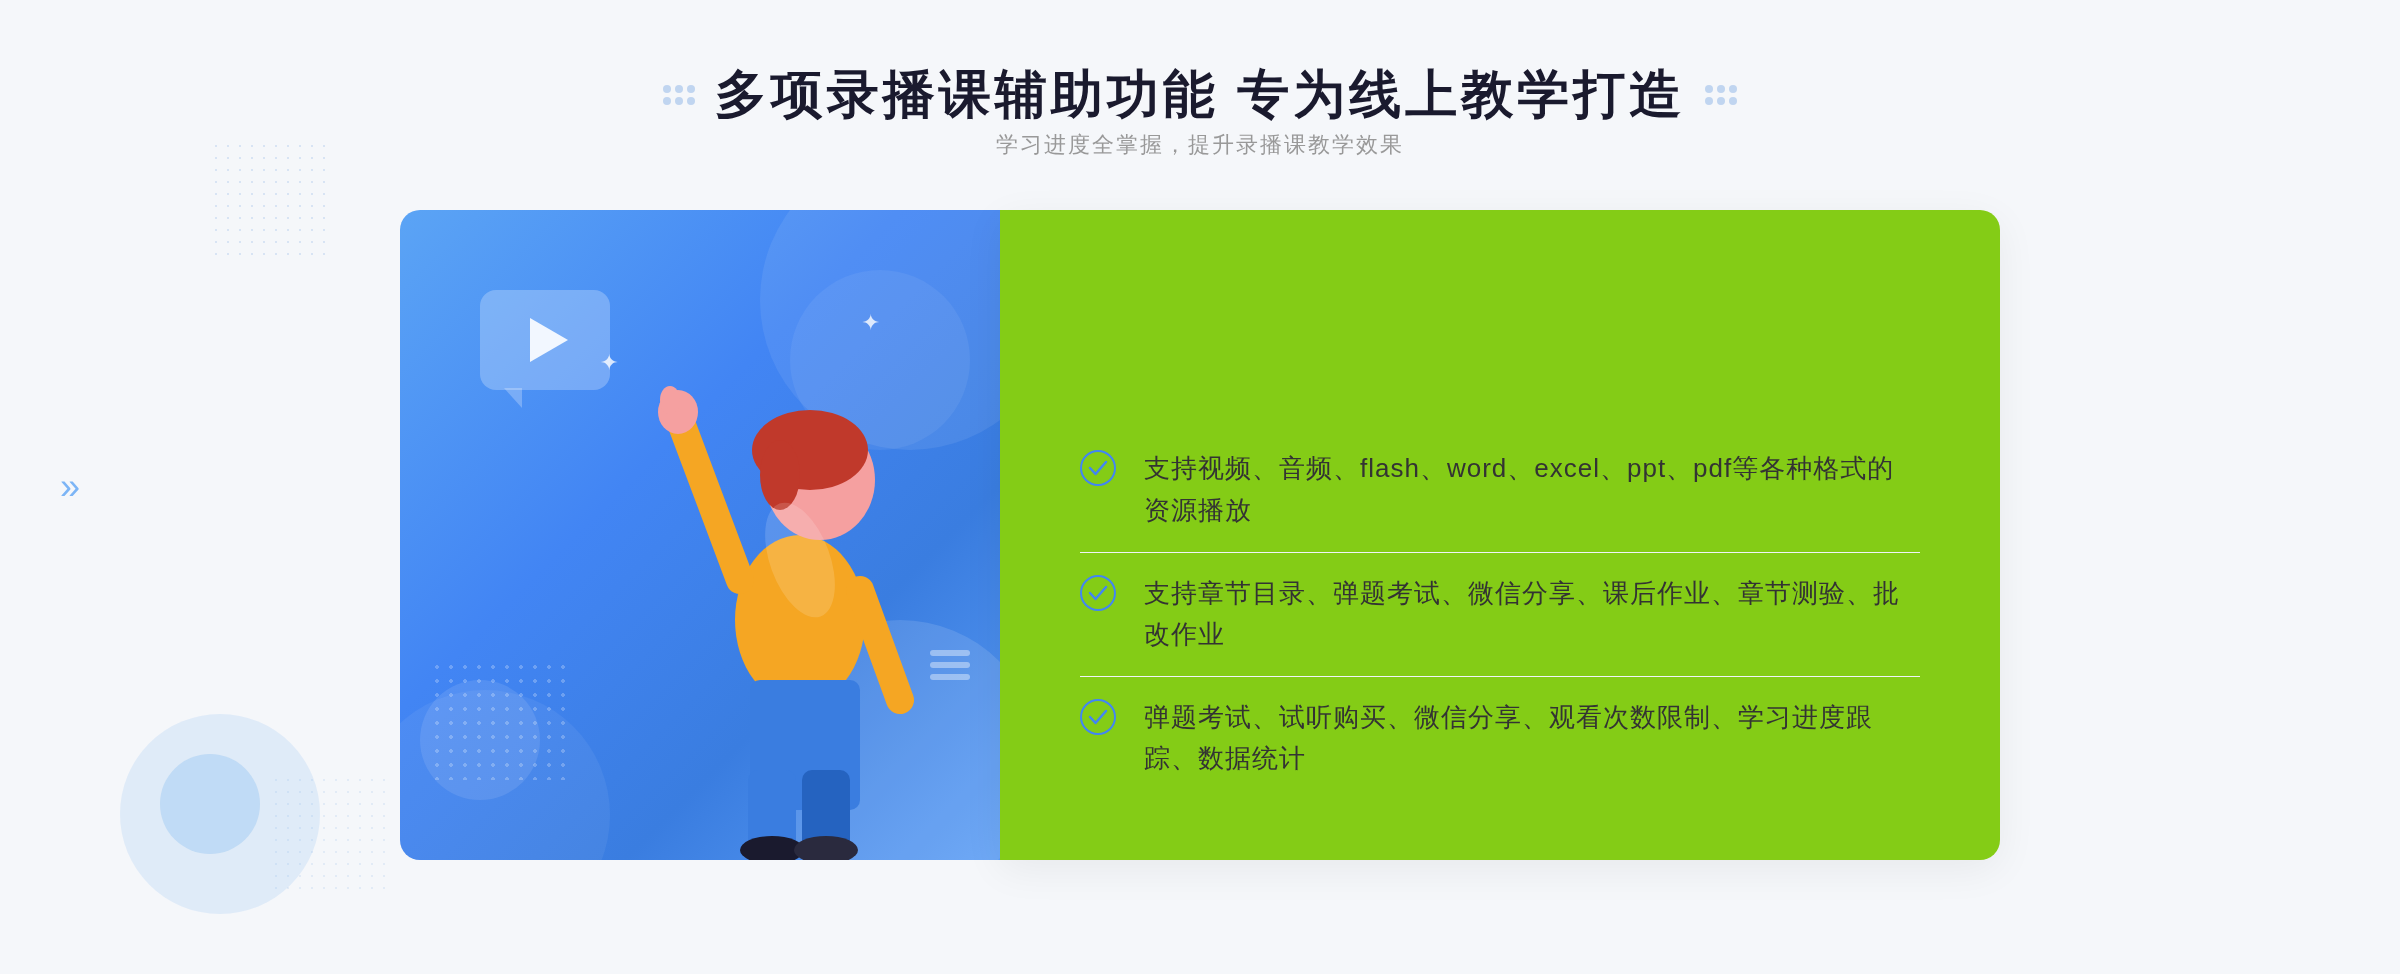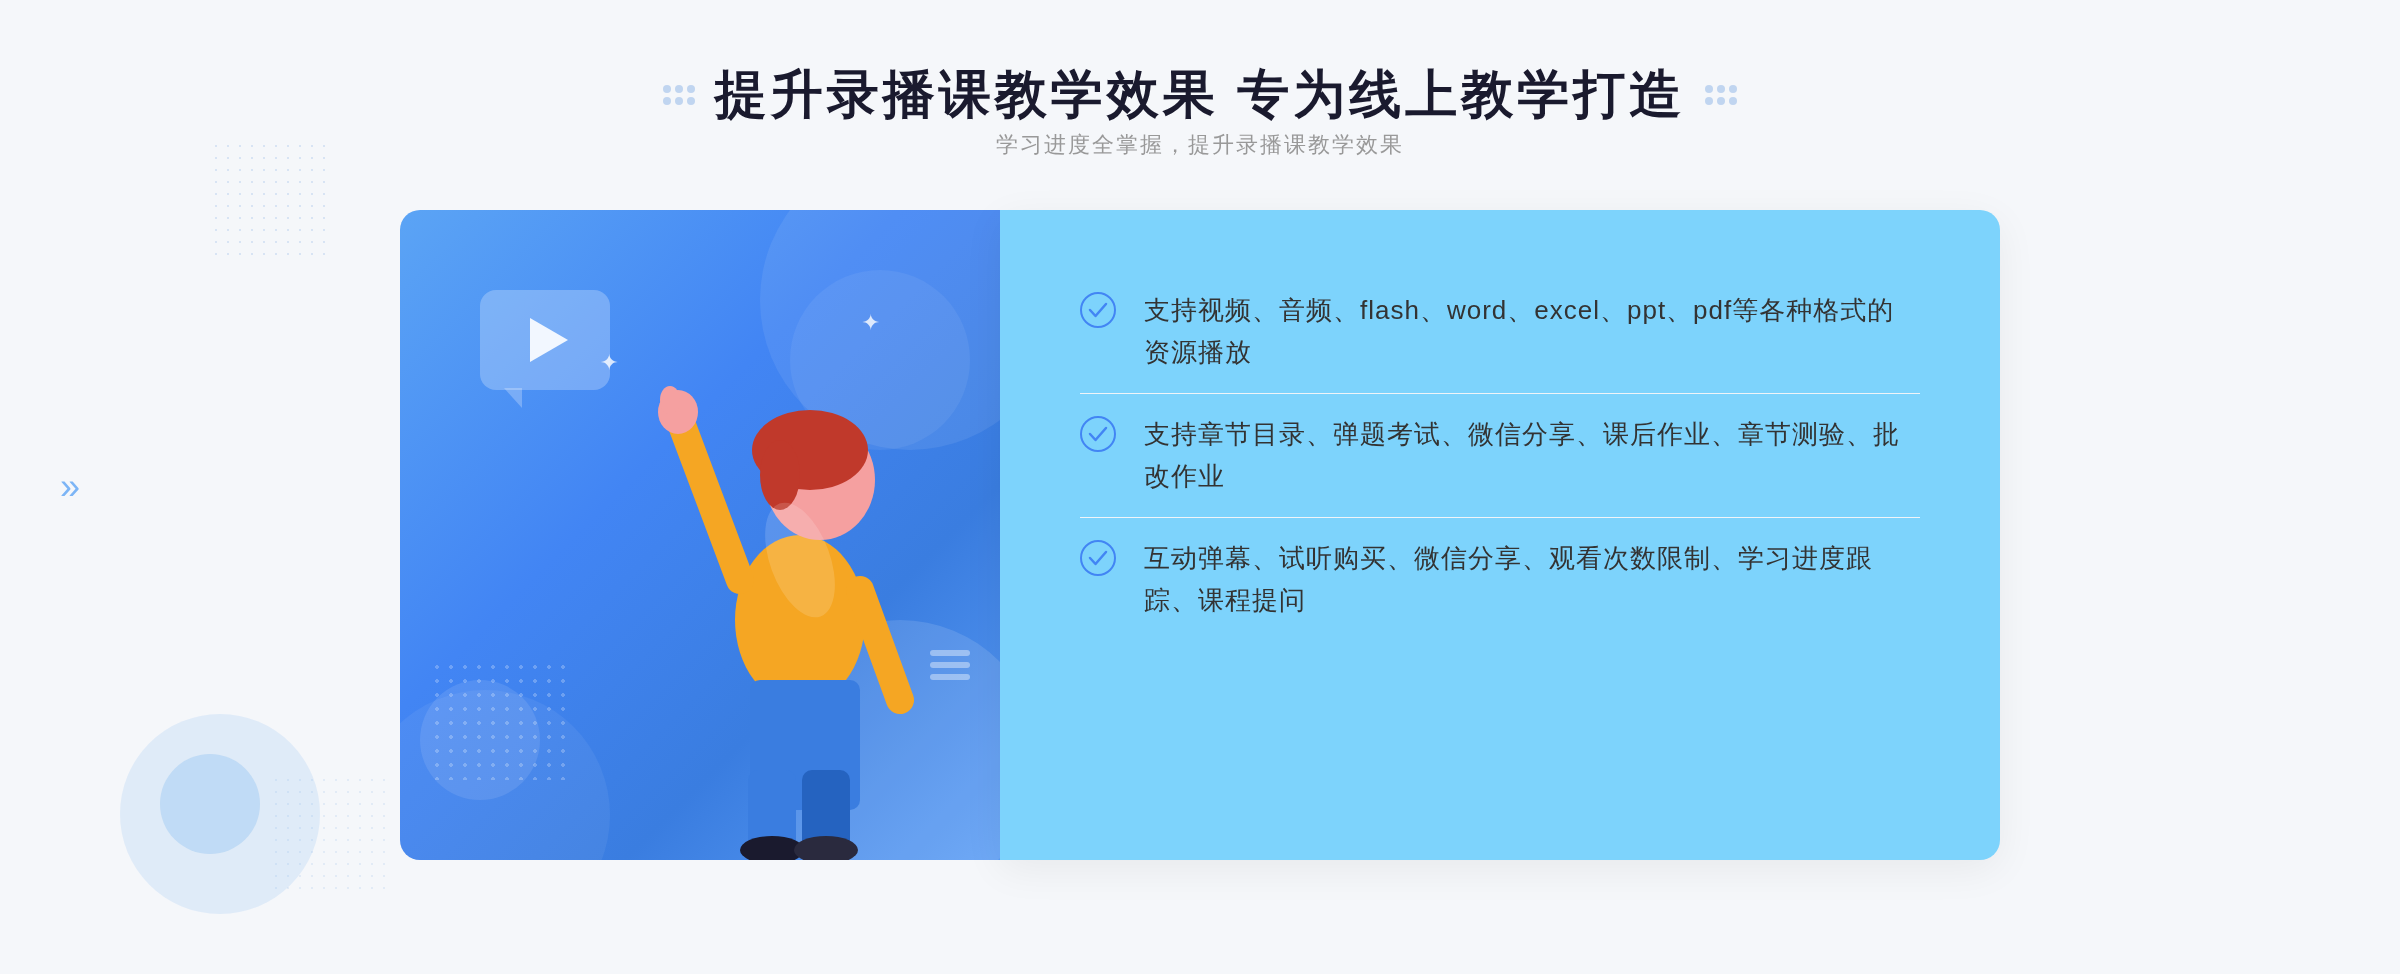--- a/index.html
+++ b/index.html
@@ -252,26 +252,26 @@
       color: rgba(255,255,255,0.8);
       font-size: 22px;
     }
 
     .sparkle-1 { top: 140px; left: 200px; }
     .sparkle-2 { top: 100px; right: 120px; }
 
     
     .content-card {
       flex: 1;
-      background: #7dd3fc;
+      background: #84cc16;
       border-radius: 0 20px 20px 0;
       padding: 60px 80px;
       display: flex;
       flex-direction: column;
-      justify-content: flex-start;
+      justify-content: flex-end;
       box-shadow: 0 10px 40px rgba(0,0,0,0.06);
     }
 
     .feature-item {
       display: flex;
       align-items: flex-start;
       gap: 28px;
       padding: 20px 0;
       border-bottom: 1px solid #f0f4f8;
     }
@@ -353,21 +353,21 @@
       <div class="title-decoration">
         <div class="dot-grid">
           <span></span>
             <span></span>
             <span></span>
           <span></span>
             <span></span>
             <span></span>
         </div>
       </div>
-      <h1 class="main-title">提升录播课教学效果 专为线上教学打造</h1>
+      <h1 class="main-title">多项录播课辅助功能 专为线上教学打造</h1>
       <div class="title-decoration">
         <div class="dot-grid">
           <span></span>
             <span></span>
             <span></span>
           <span></span>
             <span></span>
             <span></span>
         </div>
       </div>
@@ -449,20 +449,20 @@
       </div>
 
 
       <div class="feature-item">
         <div class="check-icon">
           <svg viewBox="0 0 36 36" fill="none" xmlns="http://www.w3.org/2000/svg">
             <circle cx="18" cy="18" r="17" stroke="#4285f4" stroke-width="2"></circle>
             <path d="M10 18L15.5 24L26 12" stroke="#4285f4" stroke-width="2.5" stroke-linecap="round" stroke-linejoin="round"></path>
           </svg>
         </div>
-        <span class="feature-text">互动弹幕、试听购买、微信分享、观看次数限制、学习进度跟踪、课程提问</span>
+        <span class="feature-text">弹题考试、试听购买、微信分享、观看次数限制、学习进度跟踪、数据统计</span>
       </div>
 
     </div>
 
   </div>
 
 </div>
 
 </body></html>

